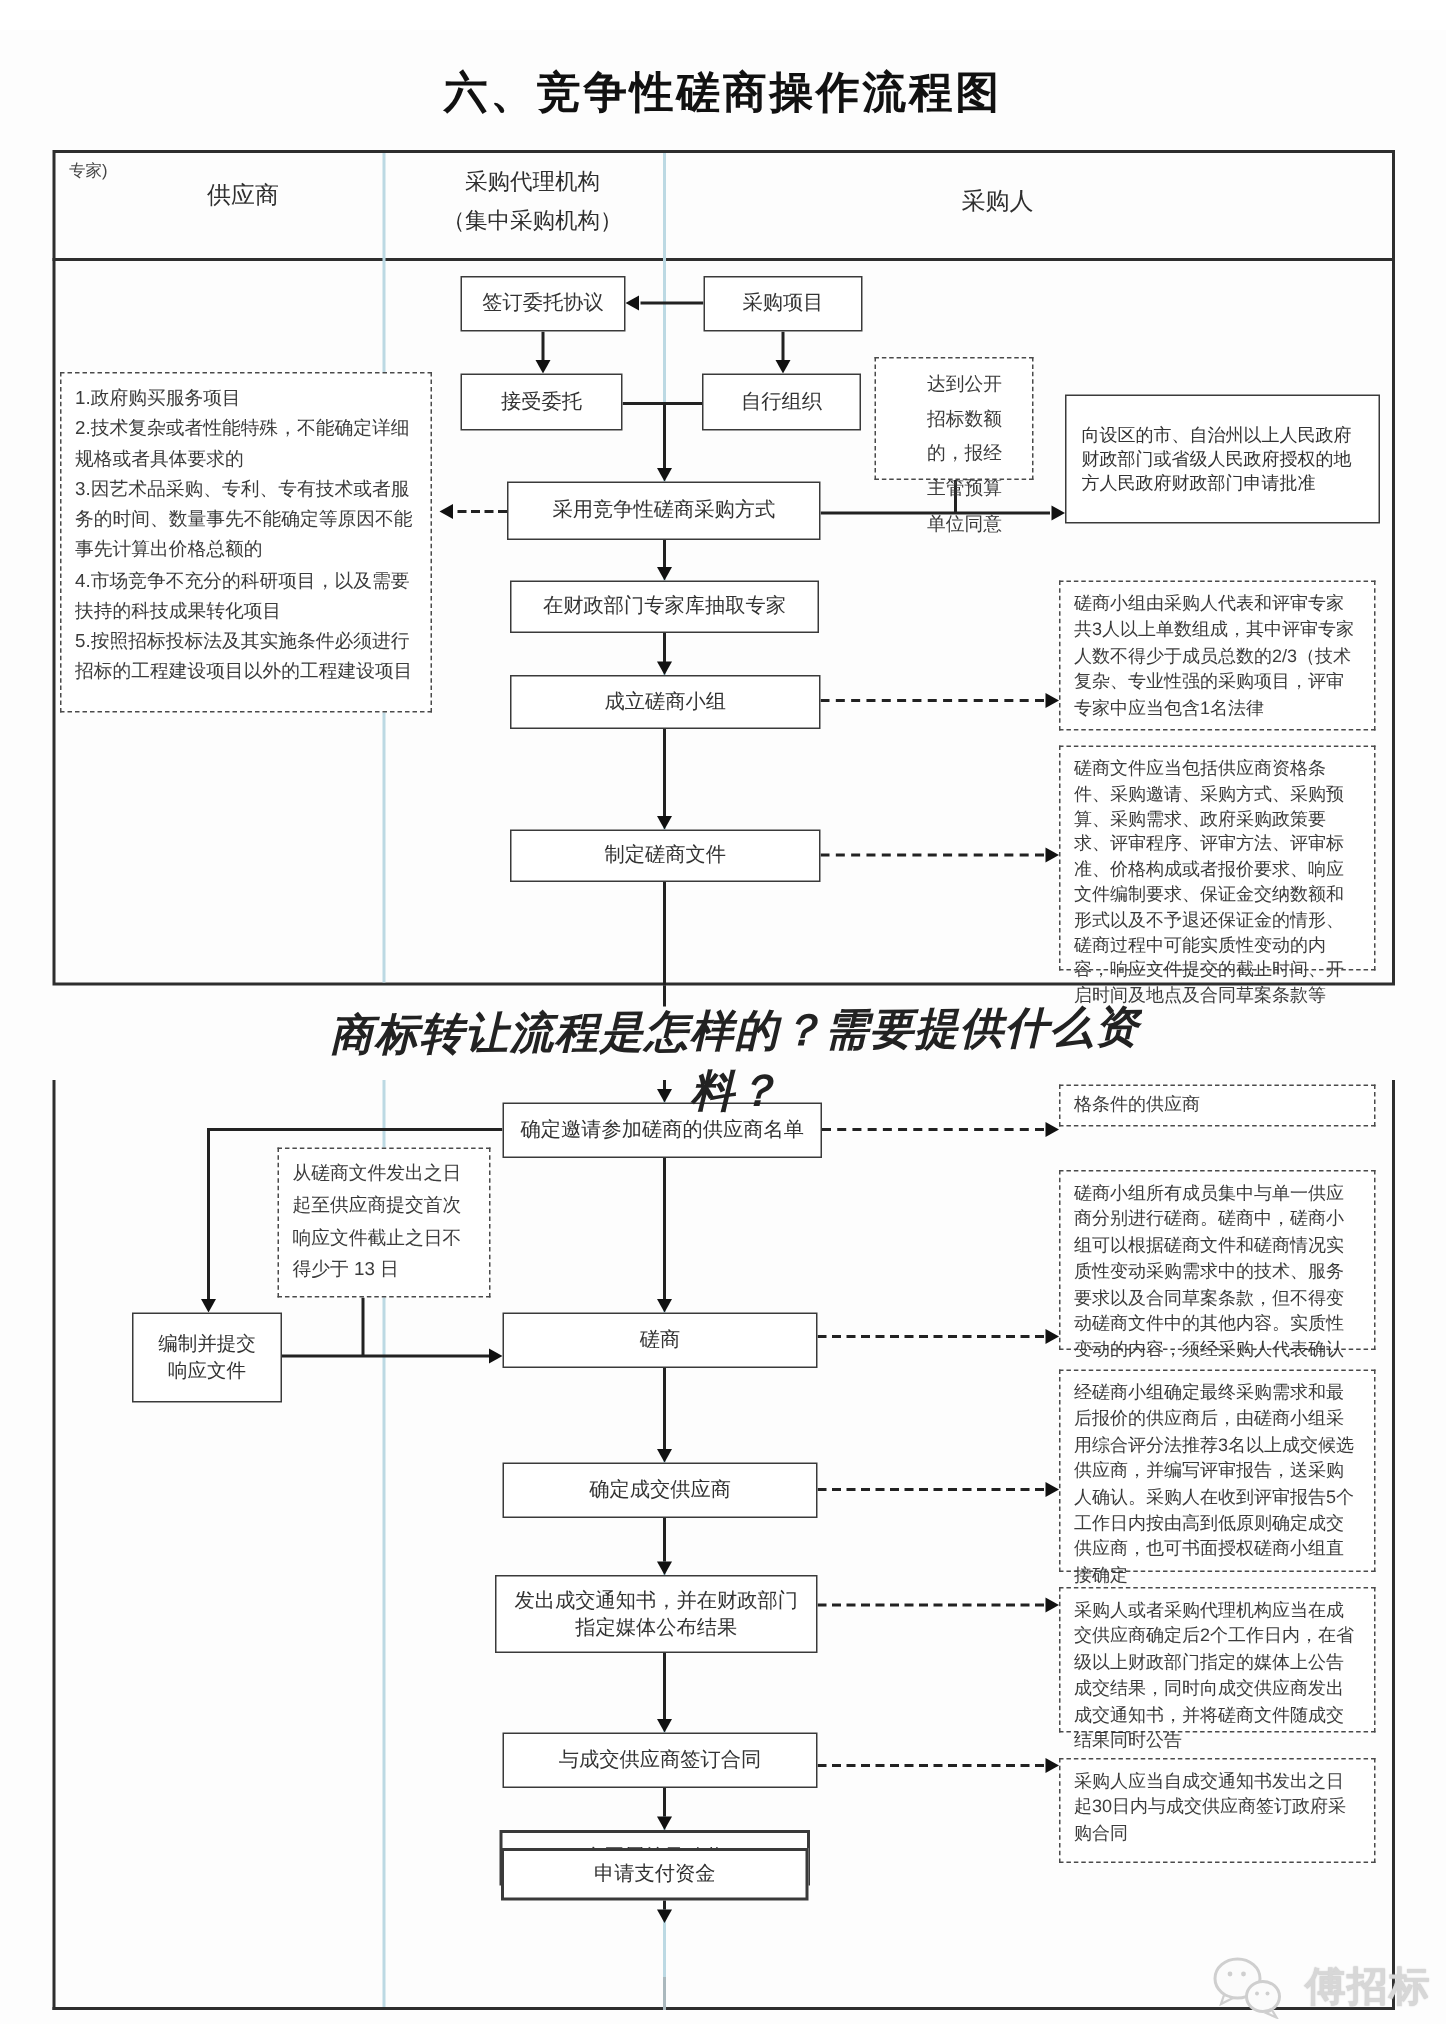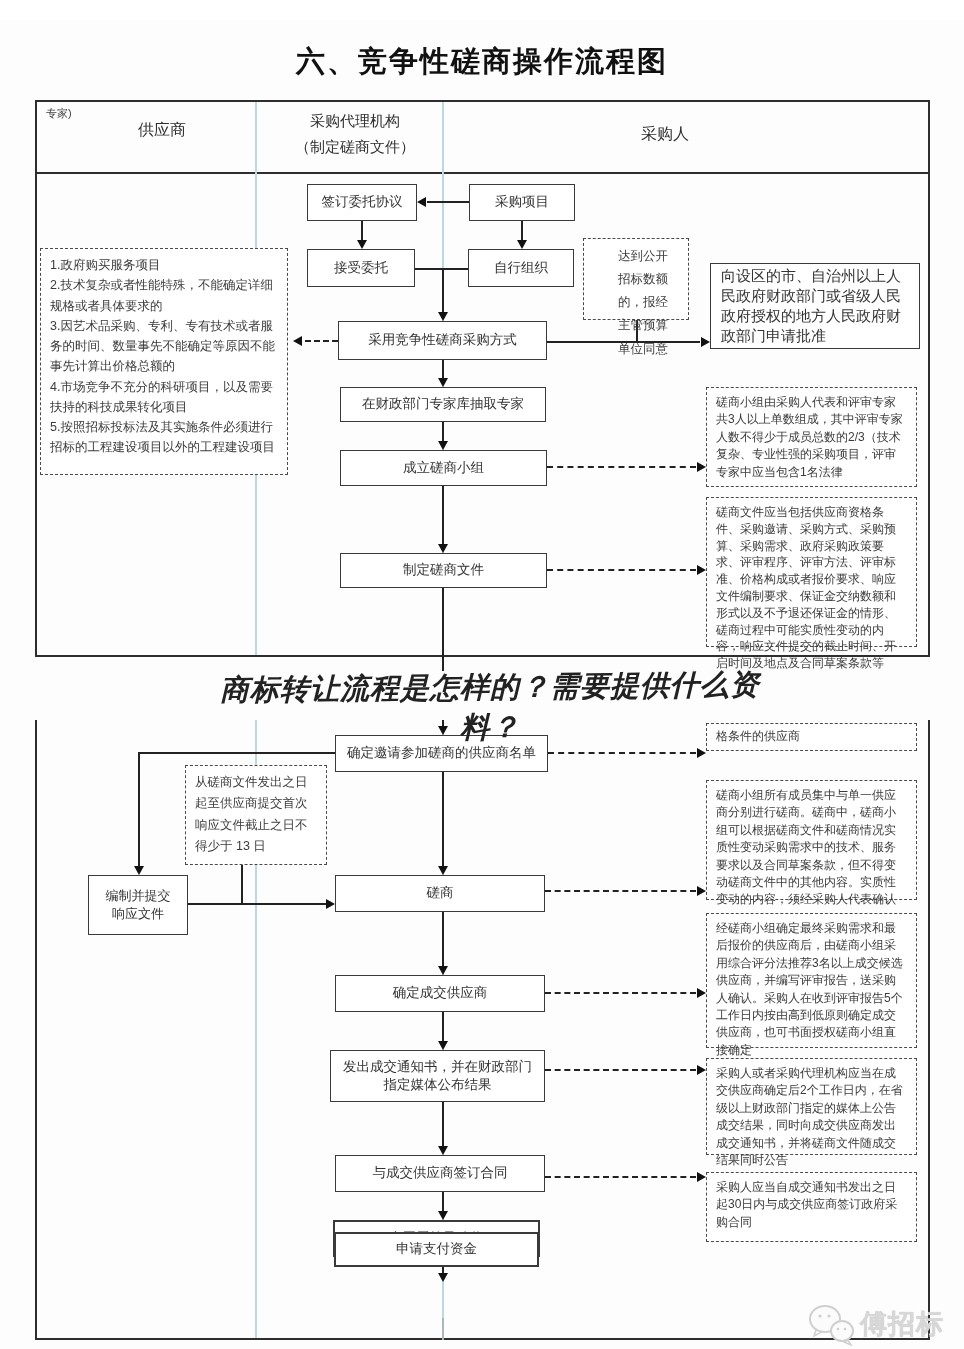--- a/index.html
+++ b/index.html
@@ -25,60 +25,60 @@
   
   .hl{position:absolute;height:2px;background:#222;z-index:2;}
   .vl{position:absolute;width:2px;background:#222;z-index:2;}
   .hd{position:absolute;height:0;border-top:2px dashed #222;z-index:2;}
   .ad{position:absolute;width:0;height:0;border-left:5px solid transparent;border-right:5px solid transparent;border-top:9px solid #111;z-index:2;}
   .ar{position:absolute;width:0;height:0;border-top:5px solid transparent;border-bottom:5px solid transparent;border-left:9px solid #111;z-index:2;}
   .al{position:absolute;width:0;height:0;border-top:5px solid transparent;border-bottom:5px solid transparent;border-right:9px solid #111;z-index:2;}
   .handwriting{position:absolute;left:200px;top:648px;width:580px;text-align:center;
                font-family:"DejaVu Serif","Liberation Serif",serif;font-style:italic;font-weight:600;
                font-size:29px;color:#222;letter-spacing:1px;transform:rotate(-0.6deg);z-index:4;}
-  .watermark{position:absolute;left:806px;top:1282px;display:flex;align-items:center;gap:4px;z-index:5;}
+  .watermark{position:absolute;left:806px;top:1282px;display:flex;align-items:center;gap:14px;z-index:5;}
   .watermark-text{font-size:27px;font-weight:bold;color:#d7d7d7;text-shadow:0 0 1px #c0c0c0;letter-spacing:1px;}
 </style>
 </head>
 <body>
 
 <div id="page">
 
   <div class="title">六、竞争性磋商操作流程图</div>
 
   <div class="frame-top"></div>
   <div class="frame-bottom"></div>
   <div class="hdr-sep"></div>
   <div class="lane" style="left:255px;top:82px;height:553px;"></div>
   <div class="lane" style="left:442px;top:82px;height:553px;"></div>
   <div class="lane" style="left:255px;top:700px;height:618px;"></div>
   <div class="lane" style="left:442px;top:700px;height:618px;"></div>
 
   <div class="corner-note">专家)</div>
   <div class="lane-label" style="left:112px;top:100px;width:100px;">供应商</div>
   <div class="lane-label" style="left:285px;top:92px;width:140px;font-size:15px;">采购代理机构</div>
-  <div class="lane-label" style="left:285px;top:118px;width:140px;font-size:15px;">（制定磋商文件）</div>
+  <div class="lane-label" style="left:285px;top:118px;width:140px;font-size:15px;">（集中采购机构）</div>
   <div class="lane-label" style="left:615px;top:104px;width:100px;">采购人</div>
 
   <div class="box" style="left:307px;top:164px;width:110px;height:37px;">签订委托协议</div>
   <div class="box" style="left:469px;top:164px;width:106px;height:37px;">采购项目</div>
   <div class="box" style="left:307px;top:229px;width:108px;height:38px;">接受委托</div>
   <div class="box" style="left:468px;top:229px;width:106px;height:38px;">自行组织</div>
   <div class="box" style="left:338px;top:301px;width:209px;height:39px;">采用竞争性磋商采购方式</div>
   <div class="box" style="left:340px;top:367px;width:206px;height:35px;">在财政部门专家库抽取专家</div>
   <div class="box" style="left:340px;top:430px;width:207px;height:36px;">成立磋商小组</div>
   <div class="box" style="left:340px;top:533px;width:207px;height:35px;">制定磋商文件</div>
 
   <div class="note prelist" style="left:40px;top:228px;width:248px;height:227px;font-size:12.5px;line-height:1.62;">1.政府购买服务项目
 2.技术复杂或者性能特殊，不能确定详细规格或者具体要求的
 3.因艺术品采购、专利、专有技术或者服务的时间、数量事先不能确定等原因不能事先计算出价格总额的
 4.市场竞争不充分的科研项目，以及需要扶持的科技成果转化项目
 5.按照招标投标法及其实施条件必须进行招标的工程建设项目以外的工程建设项目</div>
   <div class="note" style="left:583px;top:218px;width:106px;height:82px;line-height:1.85;font-size:12.5px;padding-left:34px;">达到公开招标数额的，报经主管预算单位同意</div>
-  <div class="box" style="left:710px;top:243px;width:210px;height:86px;font-size:15px;text-align:left;justify-content:flex-start;padding:6px 10px;">向设区的市、自治州以上人民政府财政部门或省级人民政府授权的地方人民政府财政部门申请批准</div>
+  <div class="box" style="left:710px;top:243px;width:210px;height:86px;font-size:12px;text-align:left;justify-content:flex-start;padding:6px 10px;">向设区的市、自治州以上人民政府财政部门或省级人民政府授权的地方人民政府财政部门申请批准</div>
   <div class="note" style="left:706px;top:367px;width:211px;height:100px;">磋商小组由采购人代表和评审专家共3人以上单数组成，其中评审专家人数不得少于成员总数的2/3（技术复杂、专业性强的采购项目，评审专家中应当包含1名法律</div>
   <div class="note" style="left:706px;top:477px;width:211px;height:150px;line-height:1.4;">磋商文件应当包括供应商资格条件、采购邀请、采购方式、采购预算、采购需求、政府采购政策要求、评审程序、评审方法、评审标准、价格构成或者报价要求、响应文件编制要求、保证金交纳数额和形式以及不予退还保证金的情形、磋商过程中可能实质性变动的内容，响应文件提交的截止时间、开启时间及地点及合同草案条款等</div>
 
   <div class="hl" style="left:427px;top:181px;width:42px;"></div>
   <div class="al" style="left:417px;top:177px;"></div>
   <div class="vl" style="left:361px;top:201px;height:20px;"></div>
   <div class="ad" style="left:357px;top:220px;"></div>
   <div class="vl" style="left:521px;top:201px;height:20px;"></div>
   <div class="ad" style="left:517px;top:220px;"></div>
   <div class="hl" style="left:415px;top:248px;width:53px;"></div>

